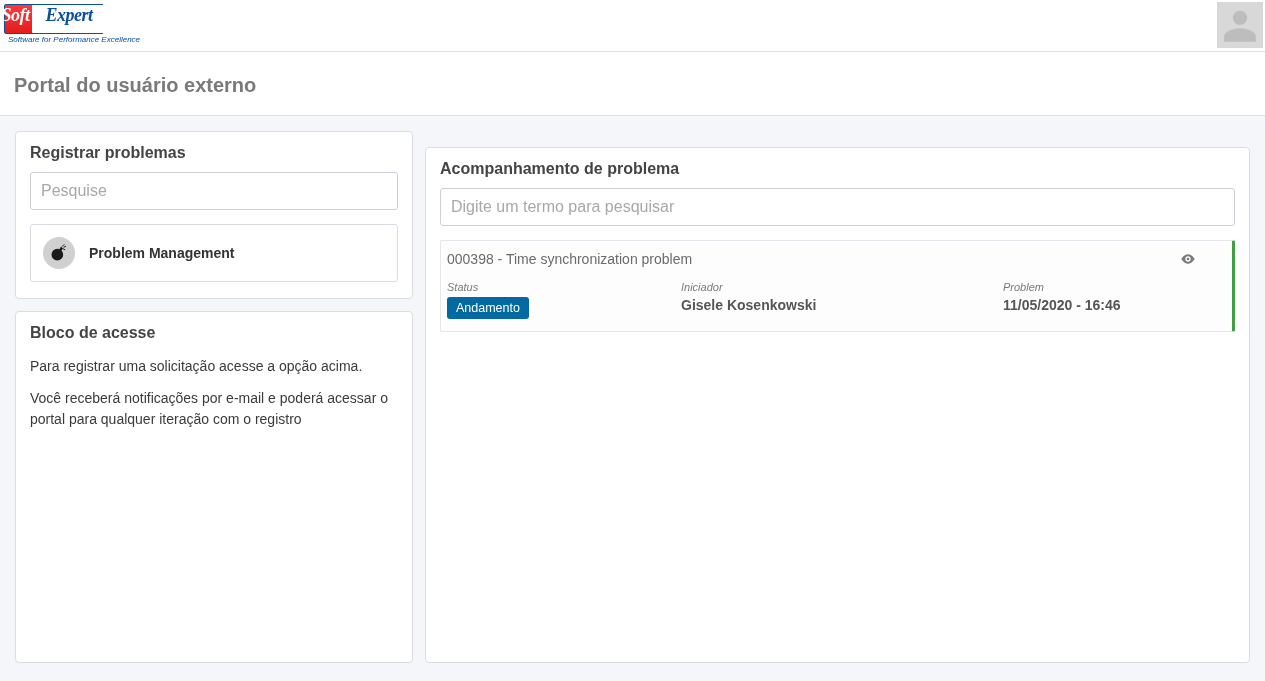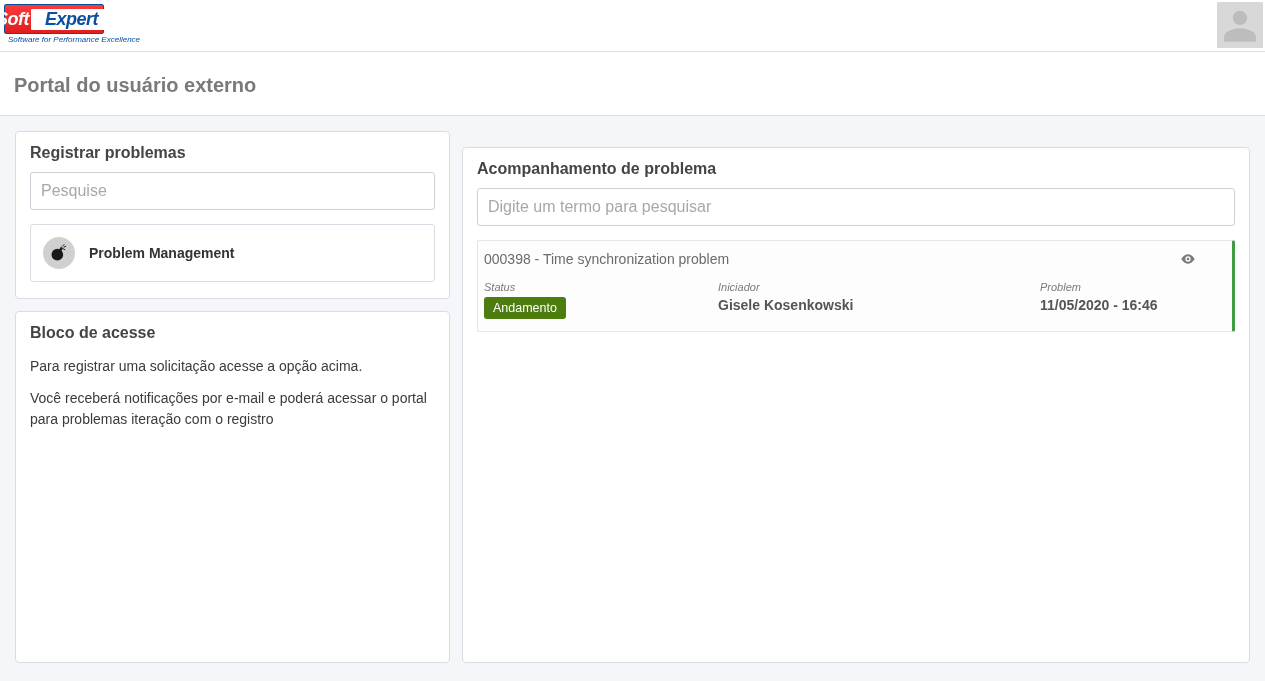--- a/index.html
+++ b/index.html
@@ -21,23 +21,23 @@
     .logo {
       margin: 4px 0 0 4px;
     }
     .logo-box {
       width: 100px;
       height: 30px;
       background: linear-gradient(#fc3a3a,#e01e1e);
       border: 1px solid #0a4fa0;
       border-radius: 2px;
       display: flex;
-      align-items: center;
       justify-content: center;
       position: relative;
+      font-family: Liberation Serif, serif;
     }
     .logo-soft { font-style: italic; font-weight: bold; color: #fff; font-size: 18px; letter-spacing:-0.5px;}
     .logo-expert-wrap { background:#fff; padding:0 14px; border-radius:1px; margin-left:2px;}
     .logo-expert { font-style: italic; font-weight: bold; color:#0a4fa0; font-size:18px; letter-spacing:-0.5px;}
     .logo-tag { color:#0a4fa0; font-size:8px; font-style:italic; margin-top:1px; margin-left:4px;}
     .avatar {
       width: 46px;
       height: 46px;
       background: #d8d8d8;
       margin: 2px 2px 0 0;
@@ -55,21 +55,21 @@
       font-size:20px;
       font-weight:bold;
       color:#7a7a7a;
     }
     .content {
       padding:15px;
       display:flex;
       gap:12px;
       align-items:stretch;
     }
-    .col-left { width:435px; display:flex; flex-direction:column; gap:12px;}
+    .col-left { width:398px; display:flex; flex-direction:column; gap:12px;}
     .col-right { flex:1;margin-top:16px; }
     .panel {
       background:#fff;
       border:1px solid #d9dde3;
       border-radius:4px;
       padding:12px 14px 16px 14px;
     }
     .panel-flex { display:flex; flex-direction:column; }
     .panel-title {
       font-size:16px;
@@ -122,21 +122,21 @@
     .card-title { color:#6b6b6b; font-size:14px; margin-bottom:14px;}
     .card-eye { position:absolute; top:10px; right:36px; color:#7a7a7a; cursor:pointer;}
     .card-cols { display:flex; }
     .card-col-a { width:234px; }
     .card-col-b { width:322px; }
     .card-col-c { flex:1; }
     .field-label { color:#7a7a7a; font-size:11px; margin-bottom:4px;font-style:italic;}
     .field-value { color:#555; font-size:14px; font-weight:bold;}
     .status-badge {
       display:inline-block;
-      background:#4d7c0f;
+      background:#0369a1;
       color:#fff;
       font-size:12.5px;
       padding:4px 9px;
       border-radius:3px;
       font-weight:normal;
     }
     .notes-panel { flex:1; }
     .right-panel { height:100%; min-height:516px;}
   </style>
 </head>
@@ -176,21 +176,21 @@
           </svg>
         </div>
         <span class="category-label">Problem Management</span>
       </div>
     </div>
 
     <div class="panel panel-flex notes-panel">
       <div class="panel-title">Bloco de acesse</div>
       <div class="note-text">
         <p>Para registrar uma solicitação acesse a opção acima.</p>
-        <p>Você receberá notificações por e-mail e poderá acessar o portal para problemas iteração com o registro</p>
+        <p>Você receberá notificações por e-mail e poderá acessar o portal para qualquer iteração com o registro</p>
       </div>
     </div>
   </div>
 
   <div class="col-right">
     <div class="panel right-panel">
       <div class="panel-title">Acompanhamento de problema</div>
       <input type="text" class="search-input" placeholder="Digite um termo para pesquisar" style="">
 
       <div class="tracking-card">

